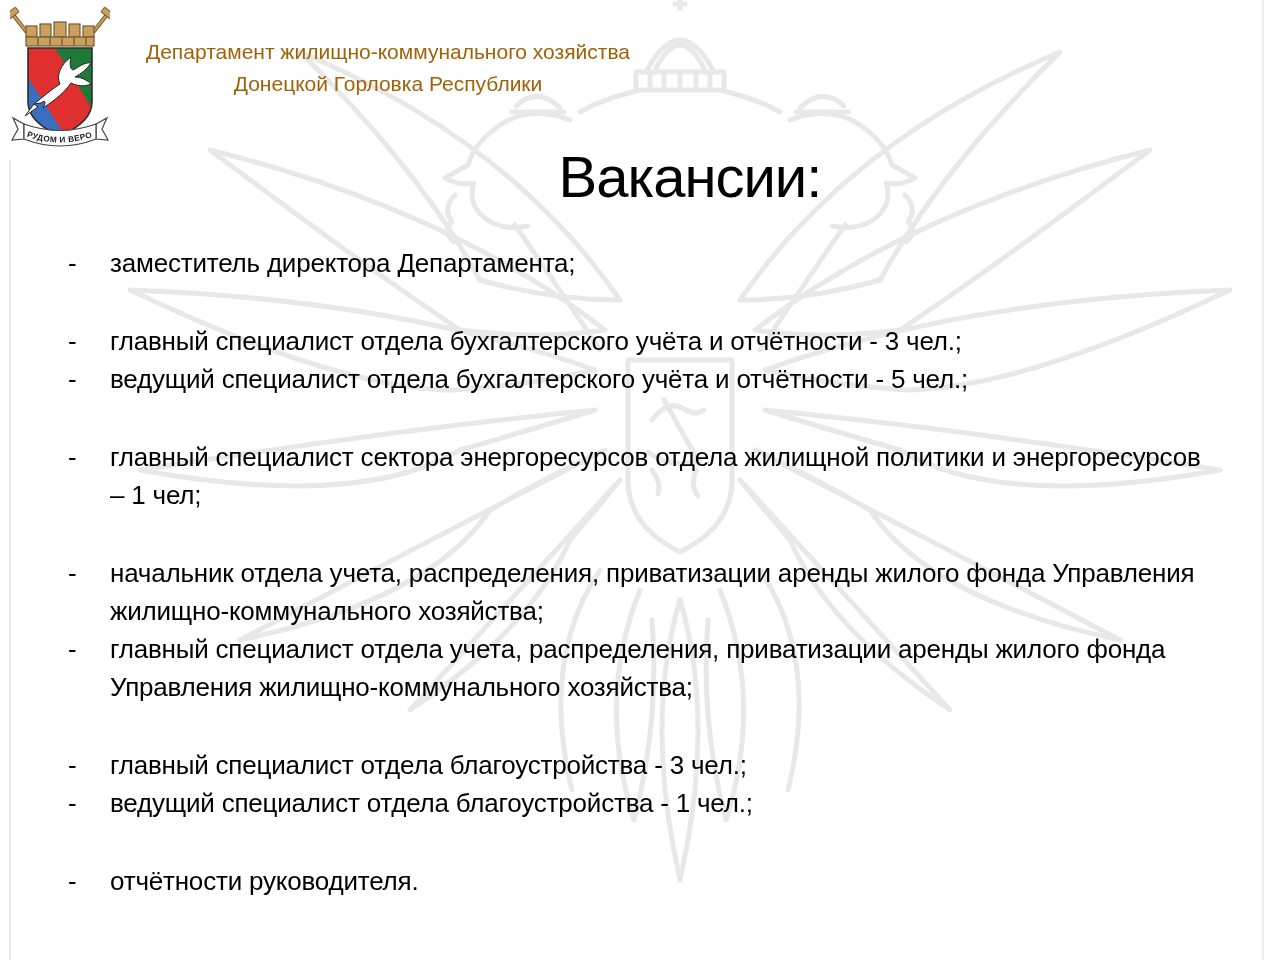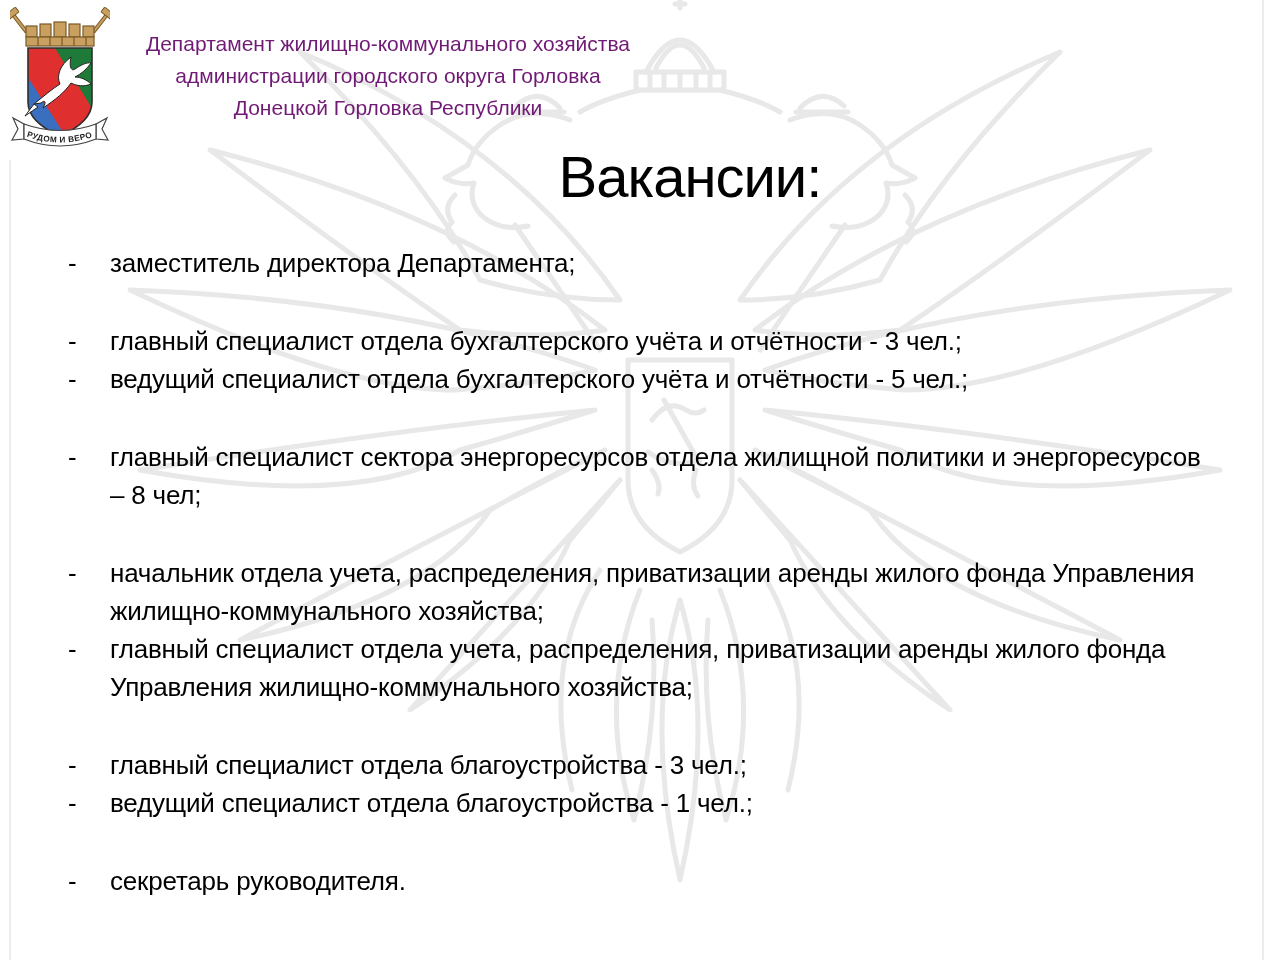--- a/index.html
+++ b/index.html
@@ -12,22 +12,22 @@
   .watermark{
     position:absolute;left:0;top:0;width:1280px;height:960px;z-index:0;
   }
   .edge-line{position:absolute;width:2px;background:#ececec;z-index:0;}
   .edge-line.right{right:16px;top:0;bottom:0;}
   .edge-line.left{left:9px;top:160px;bottom:0;}
 
   .emblem{position:absolute;left:10px;top:6px;width:100px;height:152px;z-index:2;}
 
   .org-block{
-    position:absolute;left:112px;top:28px;width:552px;z-index:2;
-    text-align:center;font-size:21px;line-height:32px;color:#701a75;
+    position:absolute;left:112px;top:36px;width:552px;z-index:2;
+    text-align:center;font-size:21px;line-height:32px;color:#a16207;
   }
 
   .slide-title{
     position:absolute;top:138px;left:0;right:0;z-index:2;
     text-align:center;font-size:58px;line-height:78px;
     transform:translateX(50px);
     letter-spacing:-1px;color:#000;
   }
 
   .vacancy-list{
@@ -148,21 +148,20 @@
     <path d="M14,118 Q50,131 86,118 L86,133 Q50,147 14,133 Z" fill="#ffffff" stroke="#444" stroke-width="1.2"></path>
     <path id="mottoPath" d="M15,130 Q50,143 85,130" fill="none"></path>
     <text class="ribbon-text">
       <textPath href="#mottoPath" startOffset="50%" text-anchor="middle">ТРУДОМ И ВЕРОЙ</textPath>
     </text>
   </g>
 </svg>
 
 <div class="org-block">
   <div>Департамент жилищно-коммунального хозяйства</div>
-  <div>администрации городского округа Горловка</div>
   <div>Донецкой Горловка Республики</div>
 </div>
 
 <div class="slide-title">Вакансии:</div>
 
 <div class="vacancy-list">
     <div class="vgroup">
       <div class="vitem">
         <span class="dash">-</span>
         <div class="itext">заместитель директора Департамента;</div>
@@ -174,21 +173,21 @@
         <div class="itext">главный специалист отдела бухгалтерского учёта и отчётности - 3 чел.;</div>
       </div>
       <div class="vitem">
         <span class="dash">-</span>
         <div class="itext">ведущий специалист отдела бухгалтерского учёта и отчётности - 5 чел.;</div>
       </div>
     </div>
     <div class="vgroup">
       <div class="vitem">
         <span class="dash">-</span>
-        <div class="itext">главный специалист сектора энергоресурсов отдела жилищной политики и энергоресурсов – 8 чел;</div>
+        <div class="itext">главный специалист сектора энергоресурсов отдела жилищной политики и энергоресурсов – 1 чел;</div>
       </div>
     </div>
     <div class="vgroup">
       <div class="vitem">
         <span class="dash">-</span>
         <div class="itext">начальник отдела учета, распределения, приватизации аренды жилого фонда Управления жилищно-коммунального хозяйства;</div>
       </div>
       <div class="vitem">
         <span class="dash">-</span>
         <div class="itext">главный специалист отдела учета, распределения, приватизации аренды жилого фонда Управления жилищно-коммунального хозяйства;</div>
@@ -200,16 +199,16 @@
         <div class="itext">главный специалист отдела благоустройства - 3 чел.;</div>
       </div>
       <div class="vitem">
         <span class="dash">-</span>
         <div class="itext">ведущий специалист отдела благоустройства - 1 чел.;</div>
       </div>
     </div>
     <div class="vgroup">
       <div class="vitem">
         <span class="dash">-</span>
-        <div class="itext">секретарь руководителя.</div>
+        <div class="itext">отчётности руководителя.</div>
       </div>
     </div>
   </div>
 
 </body></html>

